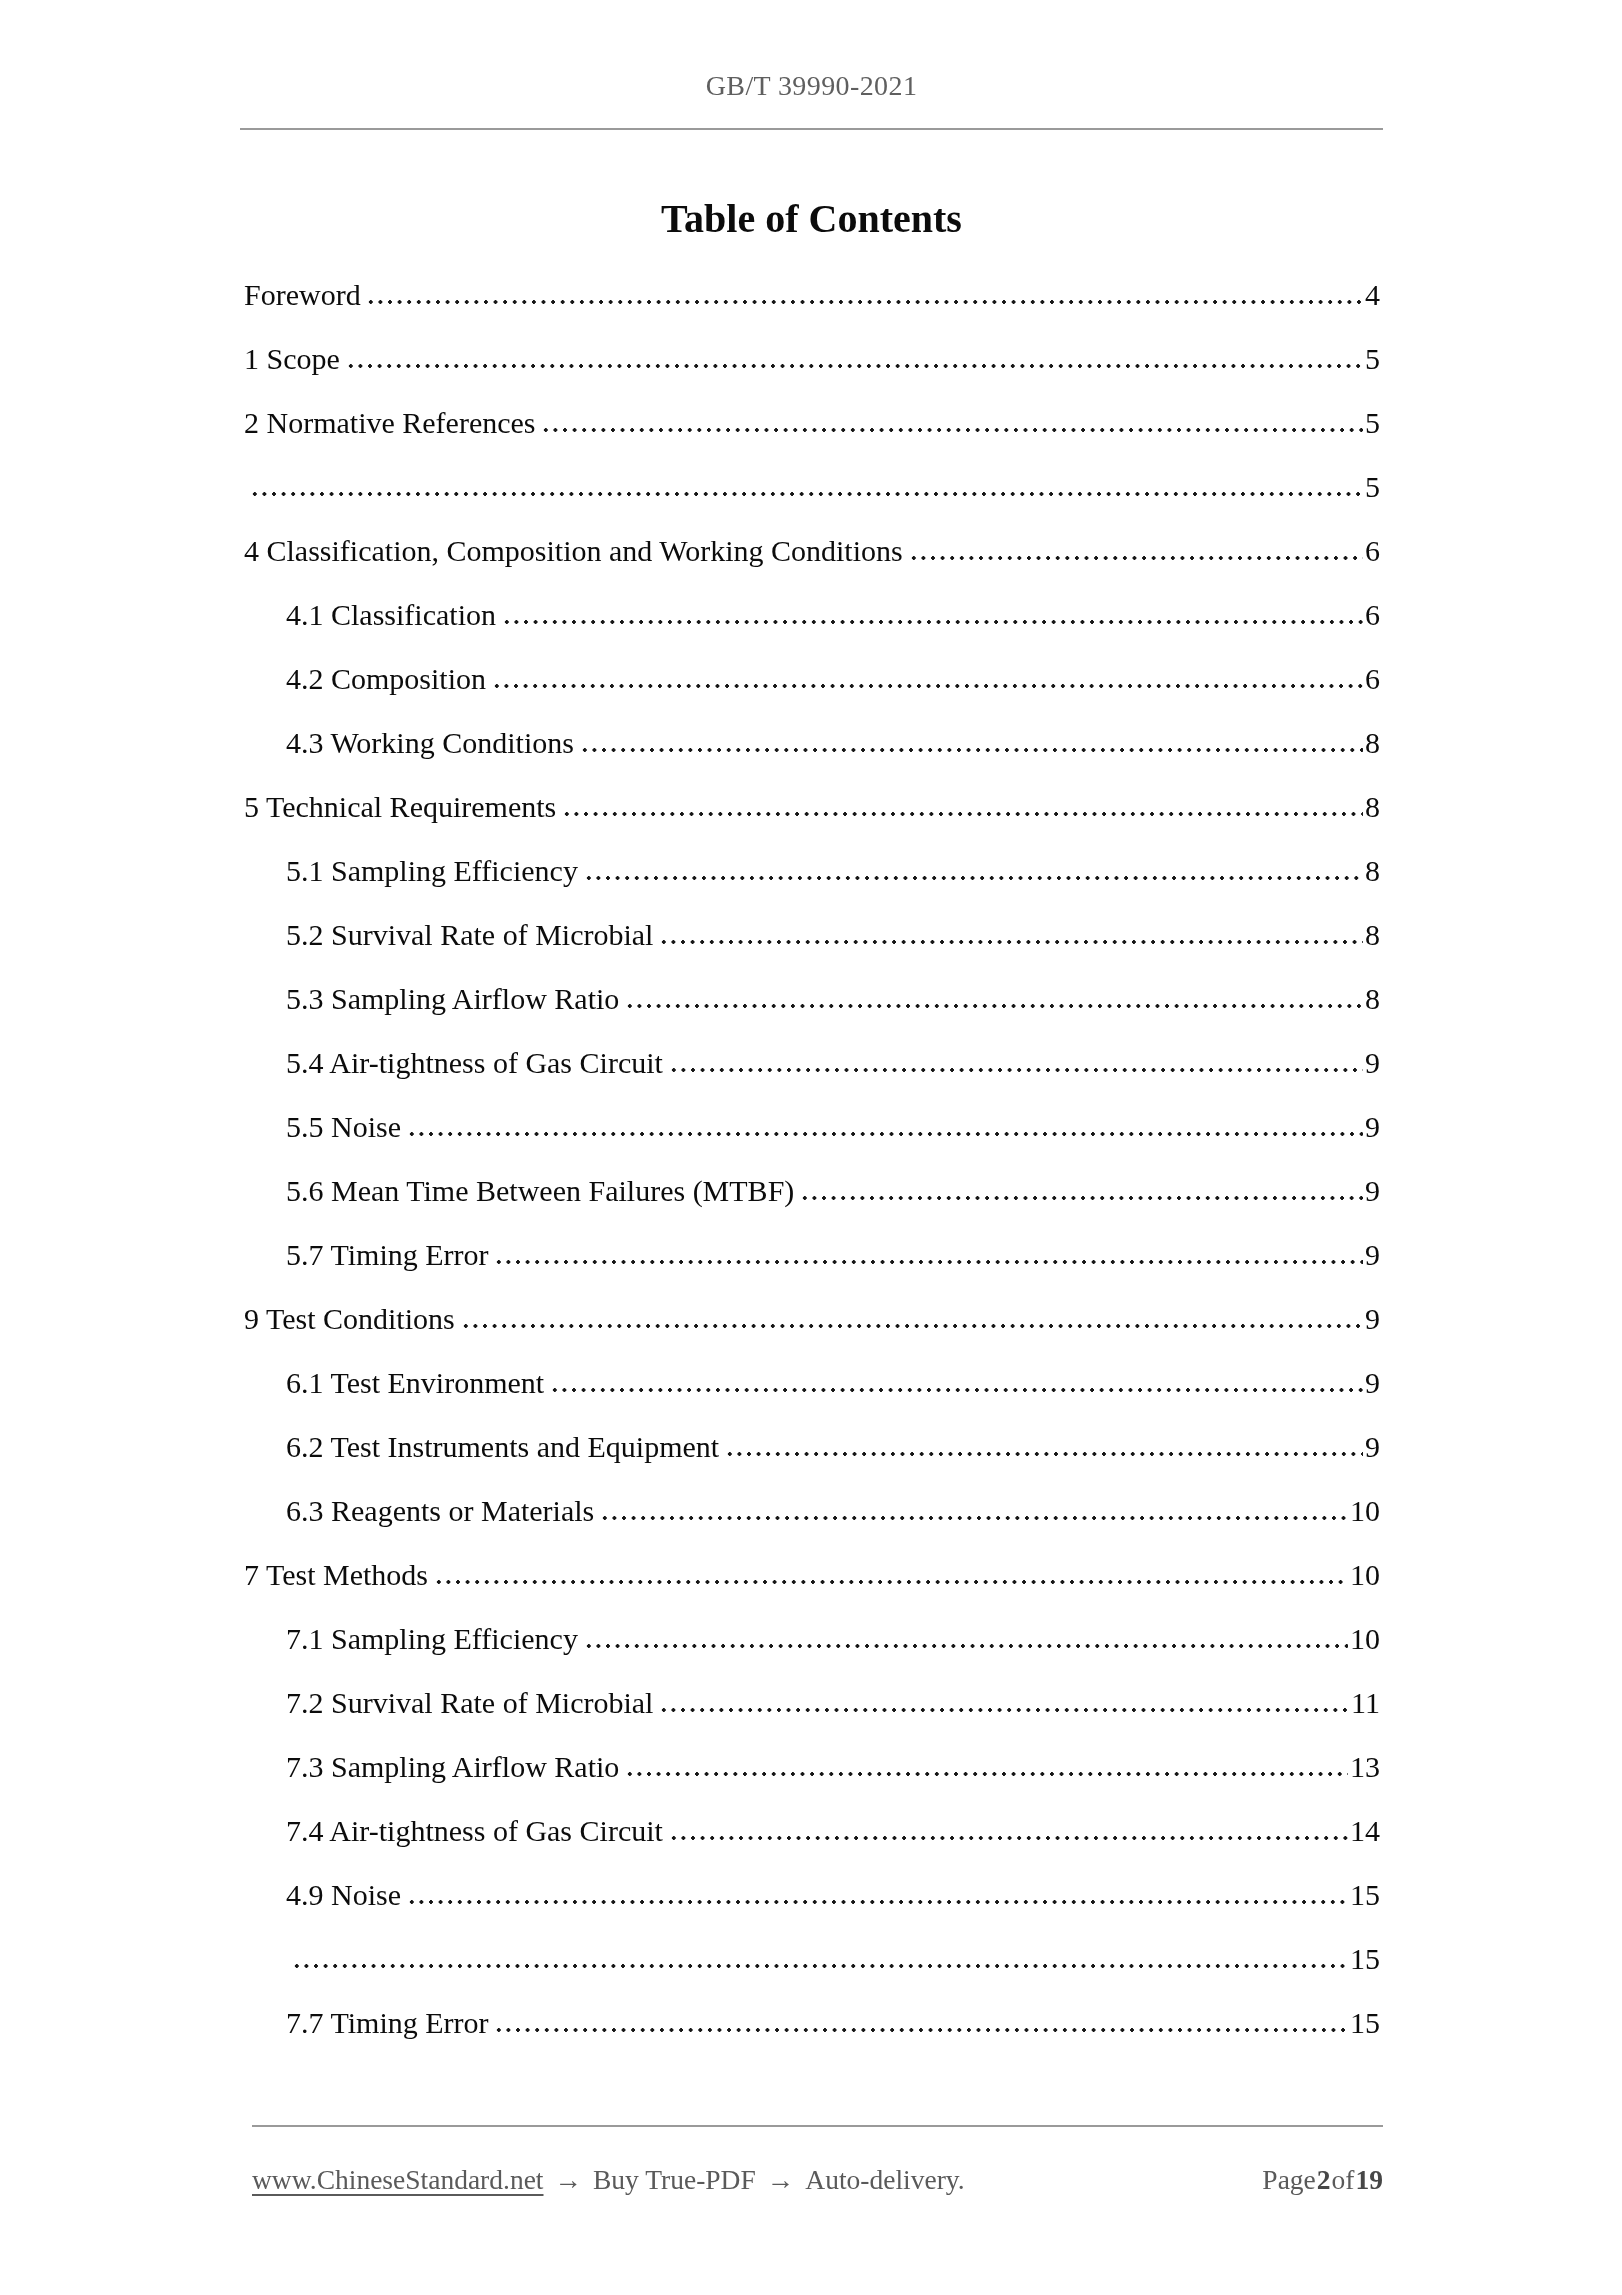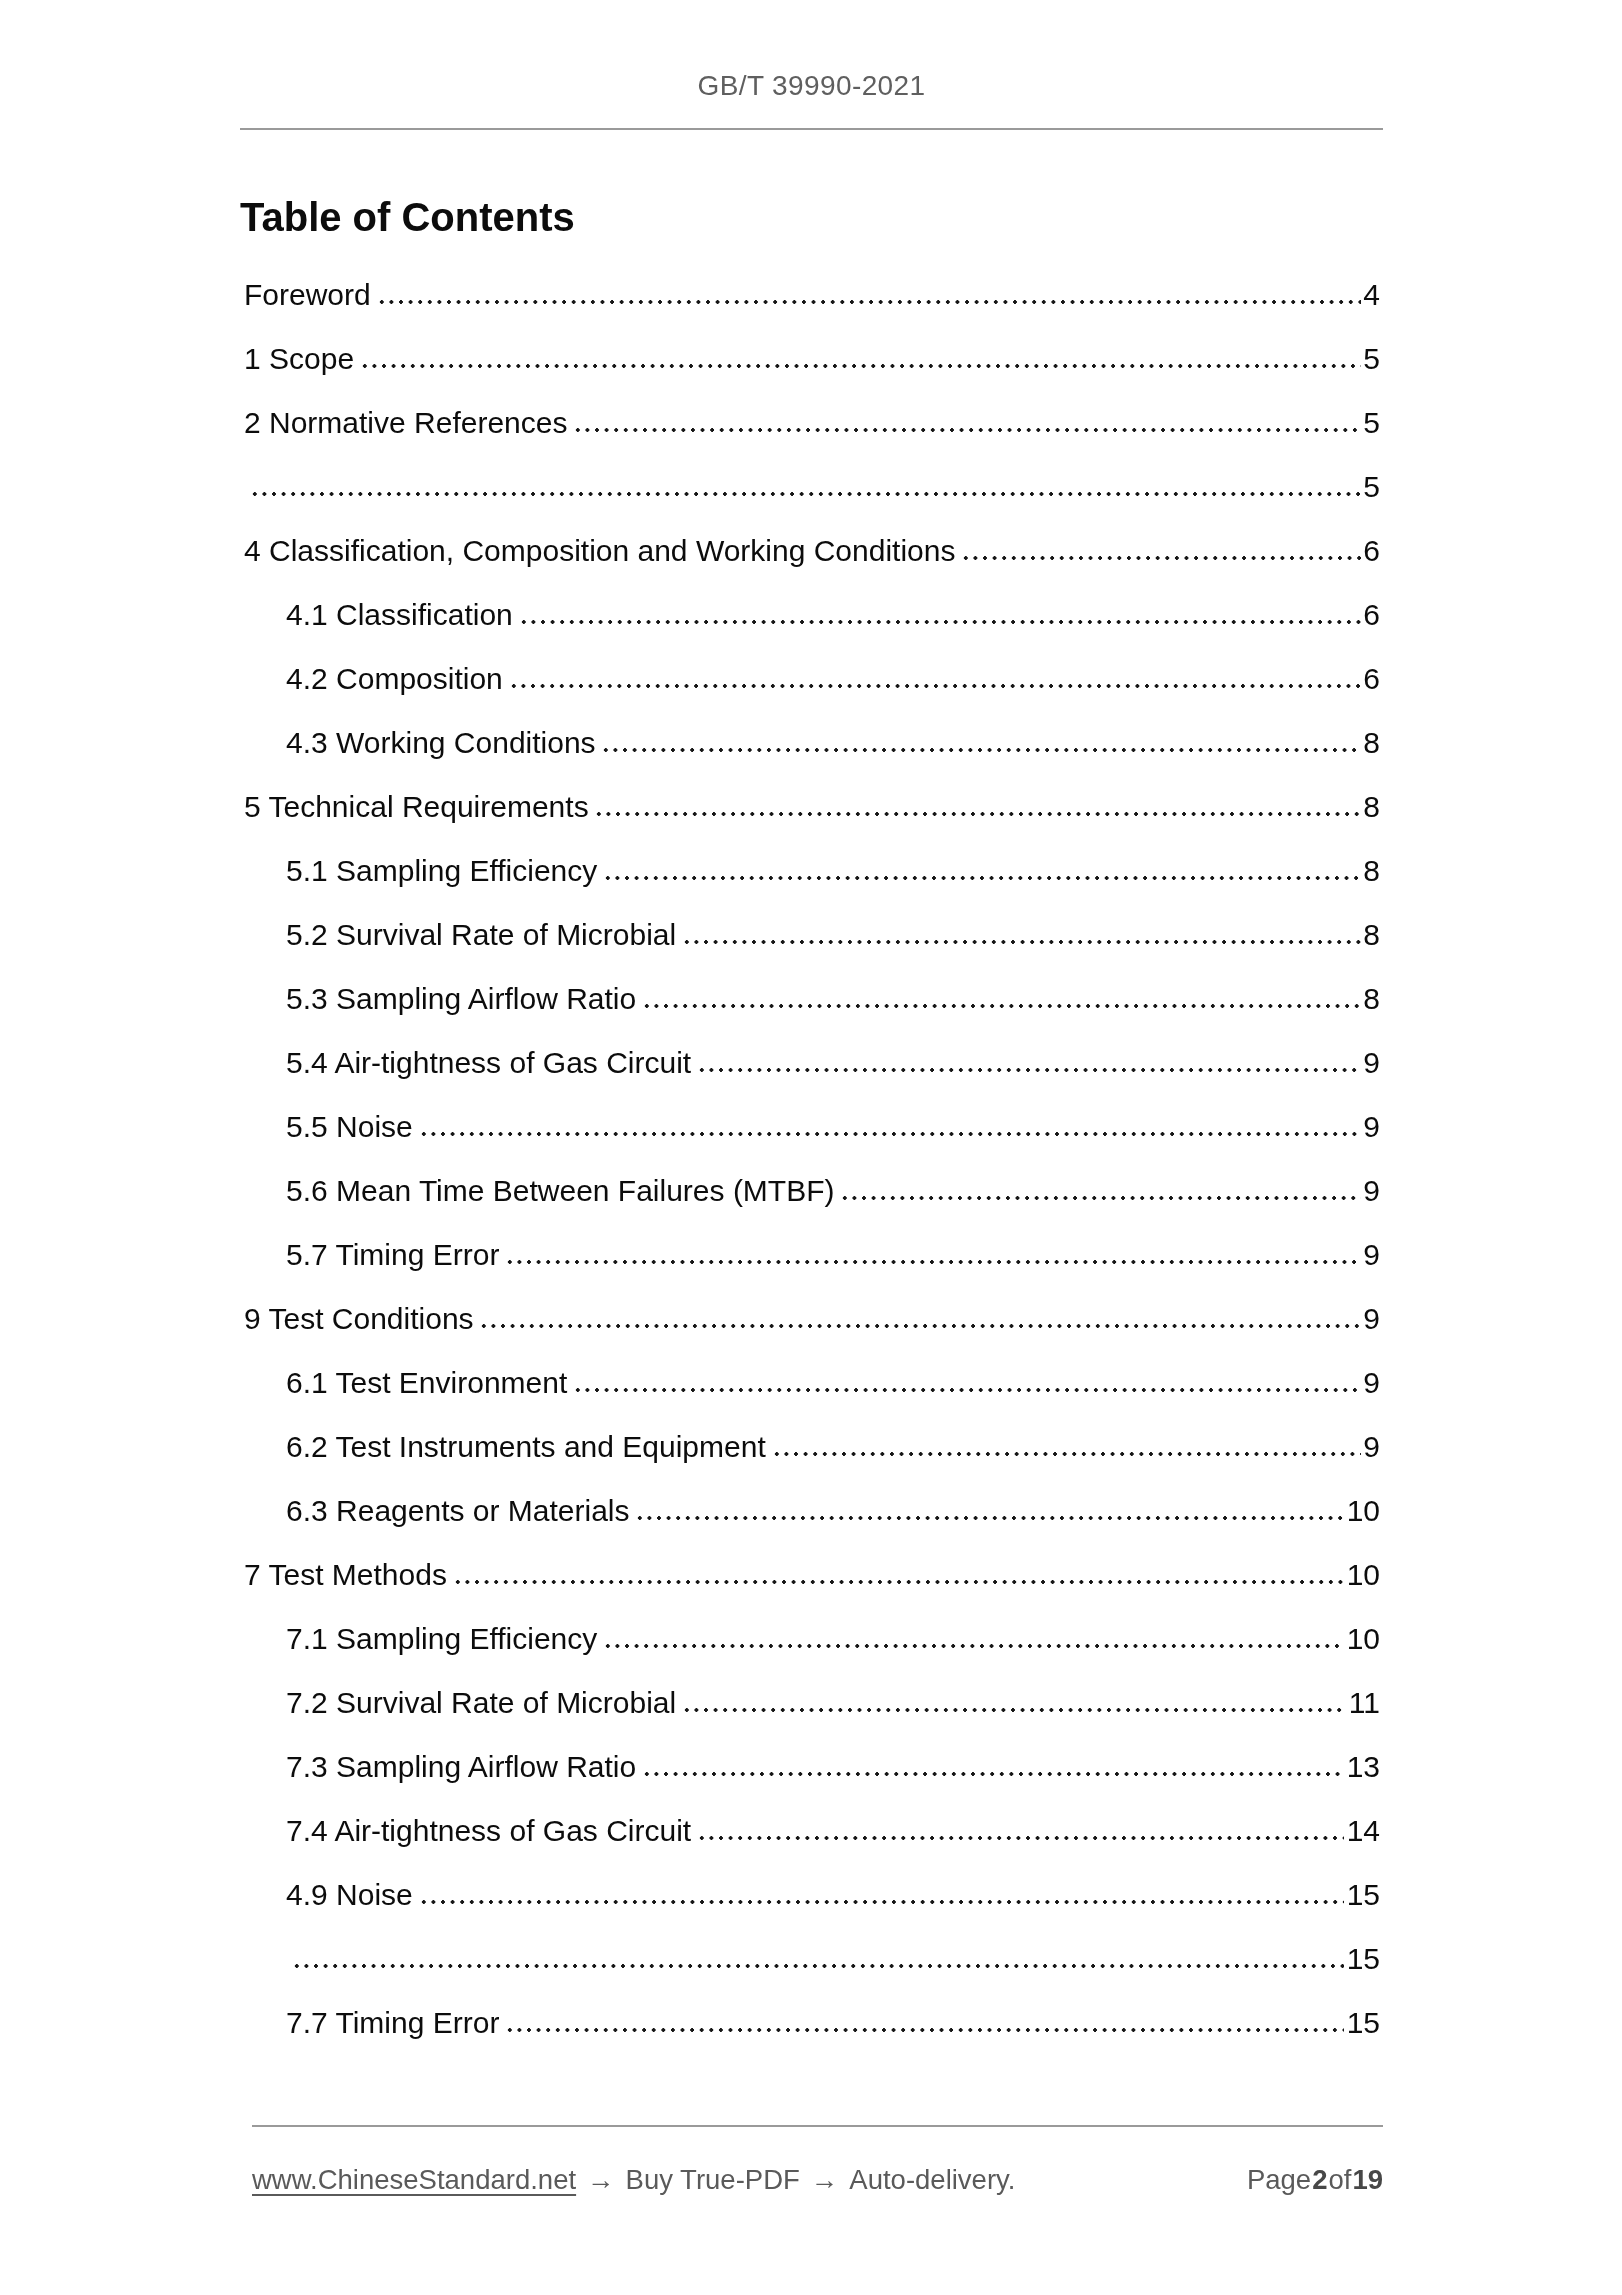--- a/index.html
+++ b/index.html
@@ -5,21 +5,21 @@
   html, body {
     margin: 0;
     padding: 0;
     background: #ffffff;
   }
   .page {
     position: relative;
     width: 1623px;
     height: 2295px;
     background: #ffffff;
-    font-family: Liberation Sans, sans-serif;
+    font-family: Liberation Serif, serif;
     overflow: hidden;
   }
 
   
   .doc-header {
     position: absolute;
     top: 70px;
     left: 240px;
     right: 240px;
     text-align: center;
@@ -36,21 +36,21 @@
     border-top: 2.5px solid #9a9a9a;
     margin: 0;
   }
 
   
   .toc-title {
     position: absolute;
     top: 195px;
     left: 240px;
     right: 240px;
-    text-align: left;
+    text-align: center;
     font-size: 40px;
     font-weight: bold;
     color: #0c0c0c;
   }
 
   
   .toc-list {
     position: absolute;
     top: 263px;
     left: 244px;

